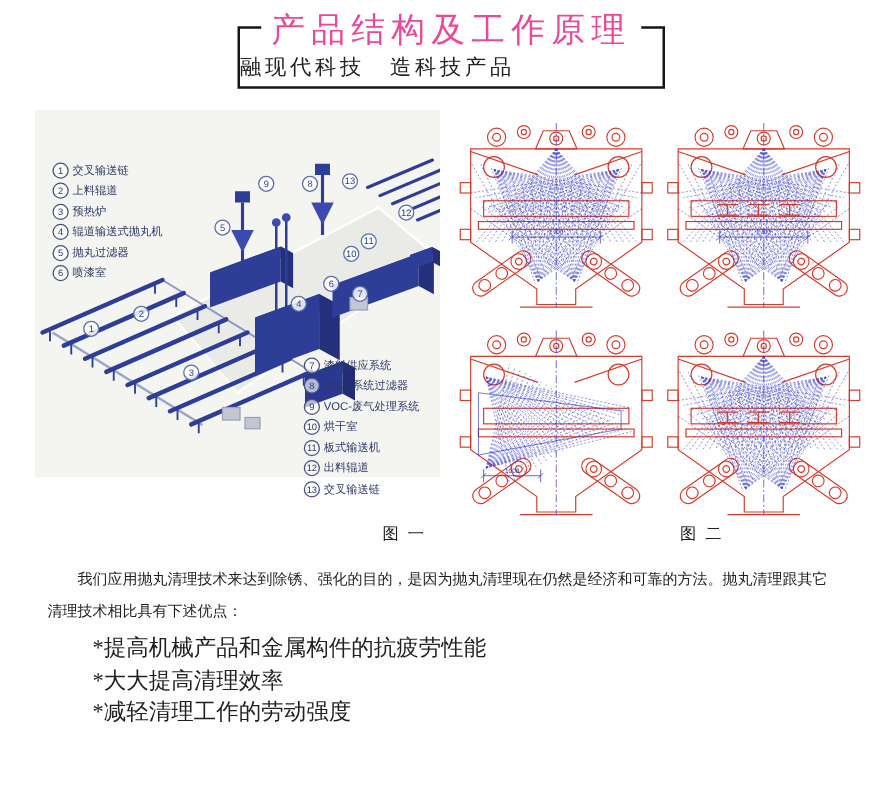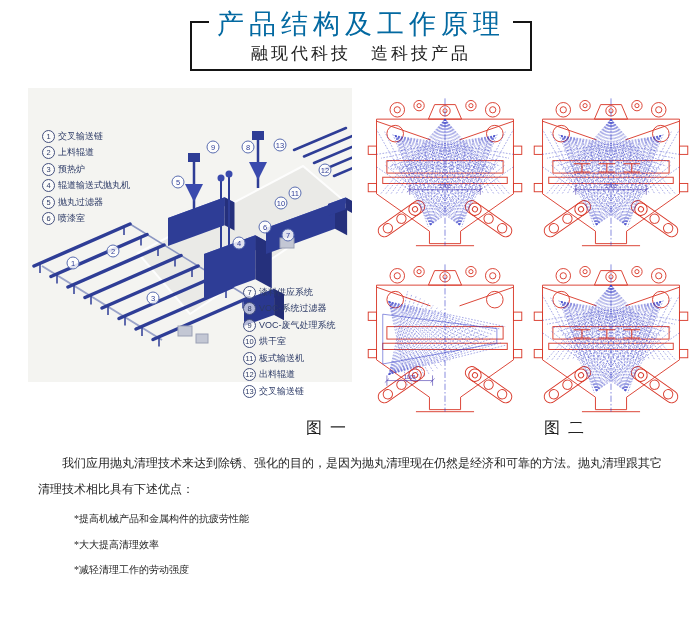--- a/index.html
+++ b/index.html
@@ -4,54 +4,54 @@
 <style>
   html,body{margin:0;padding:0;}
   body{
     width:695px;height:642px;position:relative;overflow:hidden;background:#ffffff;
     font-family:"Liberation Serif","DejaVu Serif",serif;color:#1f1f1f;
   }
   
   .title-box{position:absolute;left:190px;top:21px;width:338px;height:46px;border:2px solid #151515;}
   .title{
     position:absolute;left:50%;top:-17px;transform:translateX(-50%);
-    background:#ffffff;padding:0 8px;font-size:27px;letter-spacing:5px;white-space:nowrap;color:#0369a1;text-align:center;
+    background:#ffffff;padding:0 8px;font-size:27px;letter-spacing:5px;white-space:nowrap;color:#ec4899;text-align:center;
   }
-  .subtitle{position:absolute;bottom:4px;left:0;width:100%;text-align:center;font-size:17px;letter-spacing:3px;color:#222;}
+  .subtitle{position:absolute;bottom:4px;left:0;width:100%;font-size:17px;letter-spacing:3px;color:#222;}
   
   .fig1{position:absolute;left:28px;top:88px;width:324px;height:332px;}
   .fig1 svg{display:block;}
   .legend{position:absolute;font-family:"Liberation Sans","DejaVu Sans",sans-serif;font-size:9px;color:#2c3a66;}
   .legend-item{display:flex;align-items:center;height:16.5px;gap:3px;white-space:nowrap;}
   .lnum{
     flex:0 0 auto;width:11px;height:11px;border:1px solid #44507e;border-radius:50%;
     display:flex;align-items:center;justify-content:center;font-size:7.5px;background:rgba(255,255,255,.65);
   }
   .marker{
     position:absolute;width:11px;height:11px;border:1px solid #5a6db0;border-radius:50%;
     background:rgba(255,255,255,.85);color:#2e3d96;font-size:7.5px;line-height:11px;text-align:center;
     font-family:"Liberation Sans","DejaVu Sans",sans-serif;transform:translate(-50%,-50%);
   }
   .fig1-caption{
     position:absolute;left:0;right:24px;top:297px;text-align:center;
     font-family:"Liberation Sans","DejaVu Sans",sans-serif;font-weight:bold;
     font-size:19px;letter-spacing:1px;color:#16356d;white-space:nowrap;
   }
-  .fig-label{position:absolute;font-size:16px;letter-spacing:2px;color:#222;}
+  .fig-label{position:absolute;font-size:13px;letter-spacing:2px;color:#222;}
   #fig1-label{left:306px;top:418px;}
   #fig2-label{left:544px;top:418px;}
   
   .fig2{position:absolute;left:362px;top:88px;width:333px;height:332px;
         display:grid;grid-template-columns:166px 166px;grid-template-rows:166px 166px;gap:0;}
   .fig2 svg{width:166px;height:166px;display:block;}
   
   .body-text{position:absolute;left:38px;top:450px;width:626px;}
   .body-text p{margin:0;text-indent:2em;font-size:12px;line-height:26px;color:#1f1f1f;}
   .bullets{margin:4px 0 0 36px;padding:0;list-style:none;}
-  .bullets li{font-size:10px;line-height:25.5px;color:#1f1f1f;font-family:Liberation Serif, serif;}
+  .bullets li{font-size:18px;line-height:25.5px;color:#1f1f1f;font-family:Liberation Serif, serif;}
 </style>
 </head>
 <body>
 
 <div class="title-box">
   <div class="title">产品结构及工作原理</div>
   <div class="subtitle">融现代科技　造科技产品</div>
 </div>
 
 <div class="fig1">

